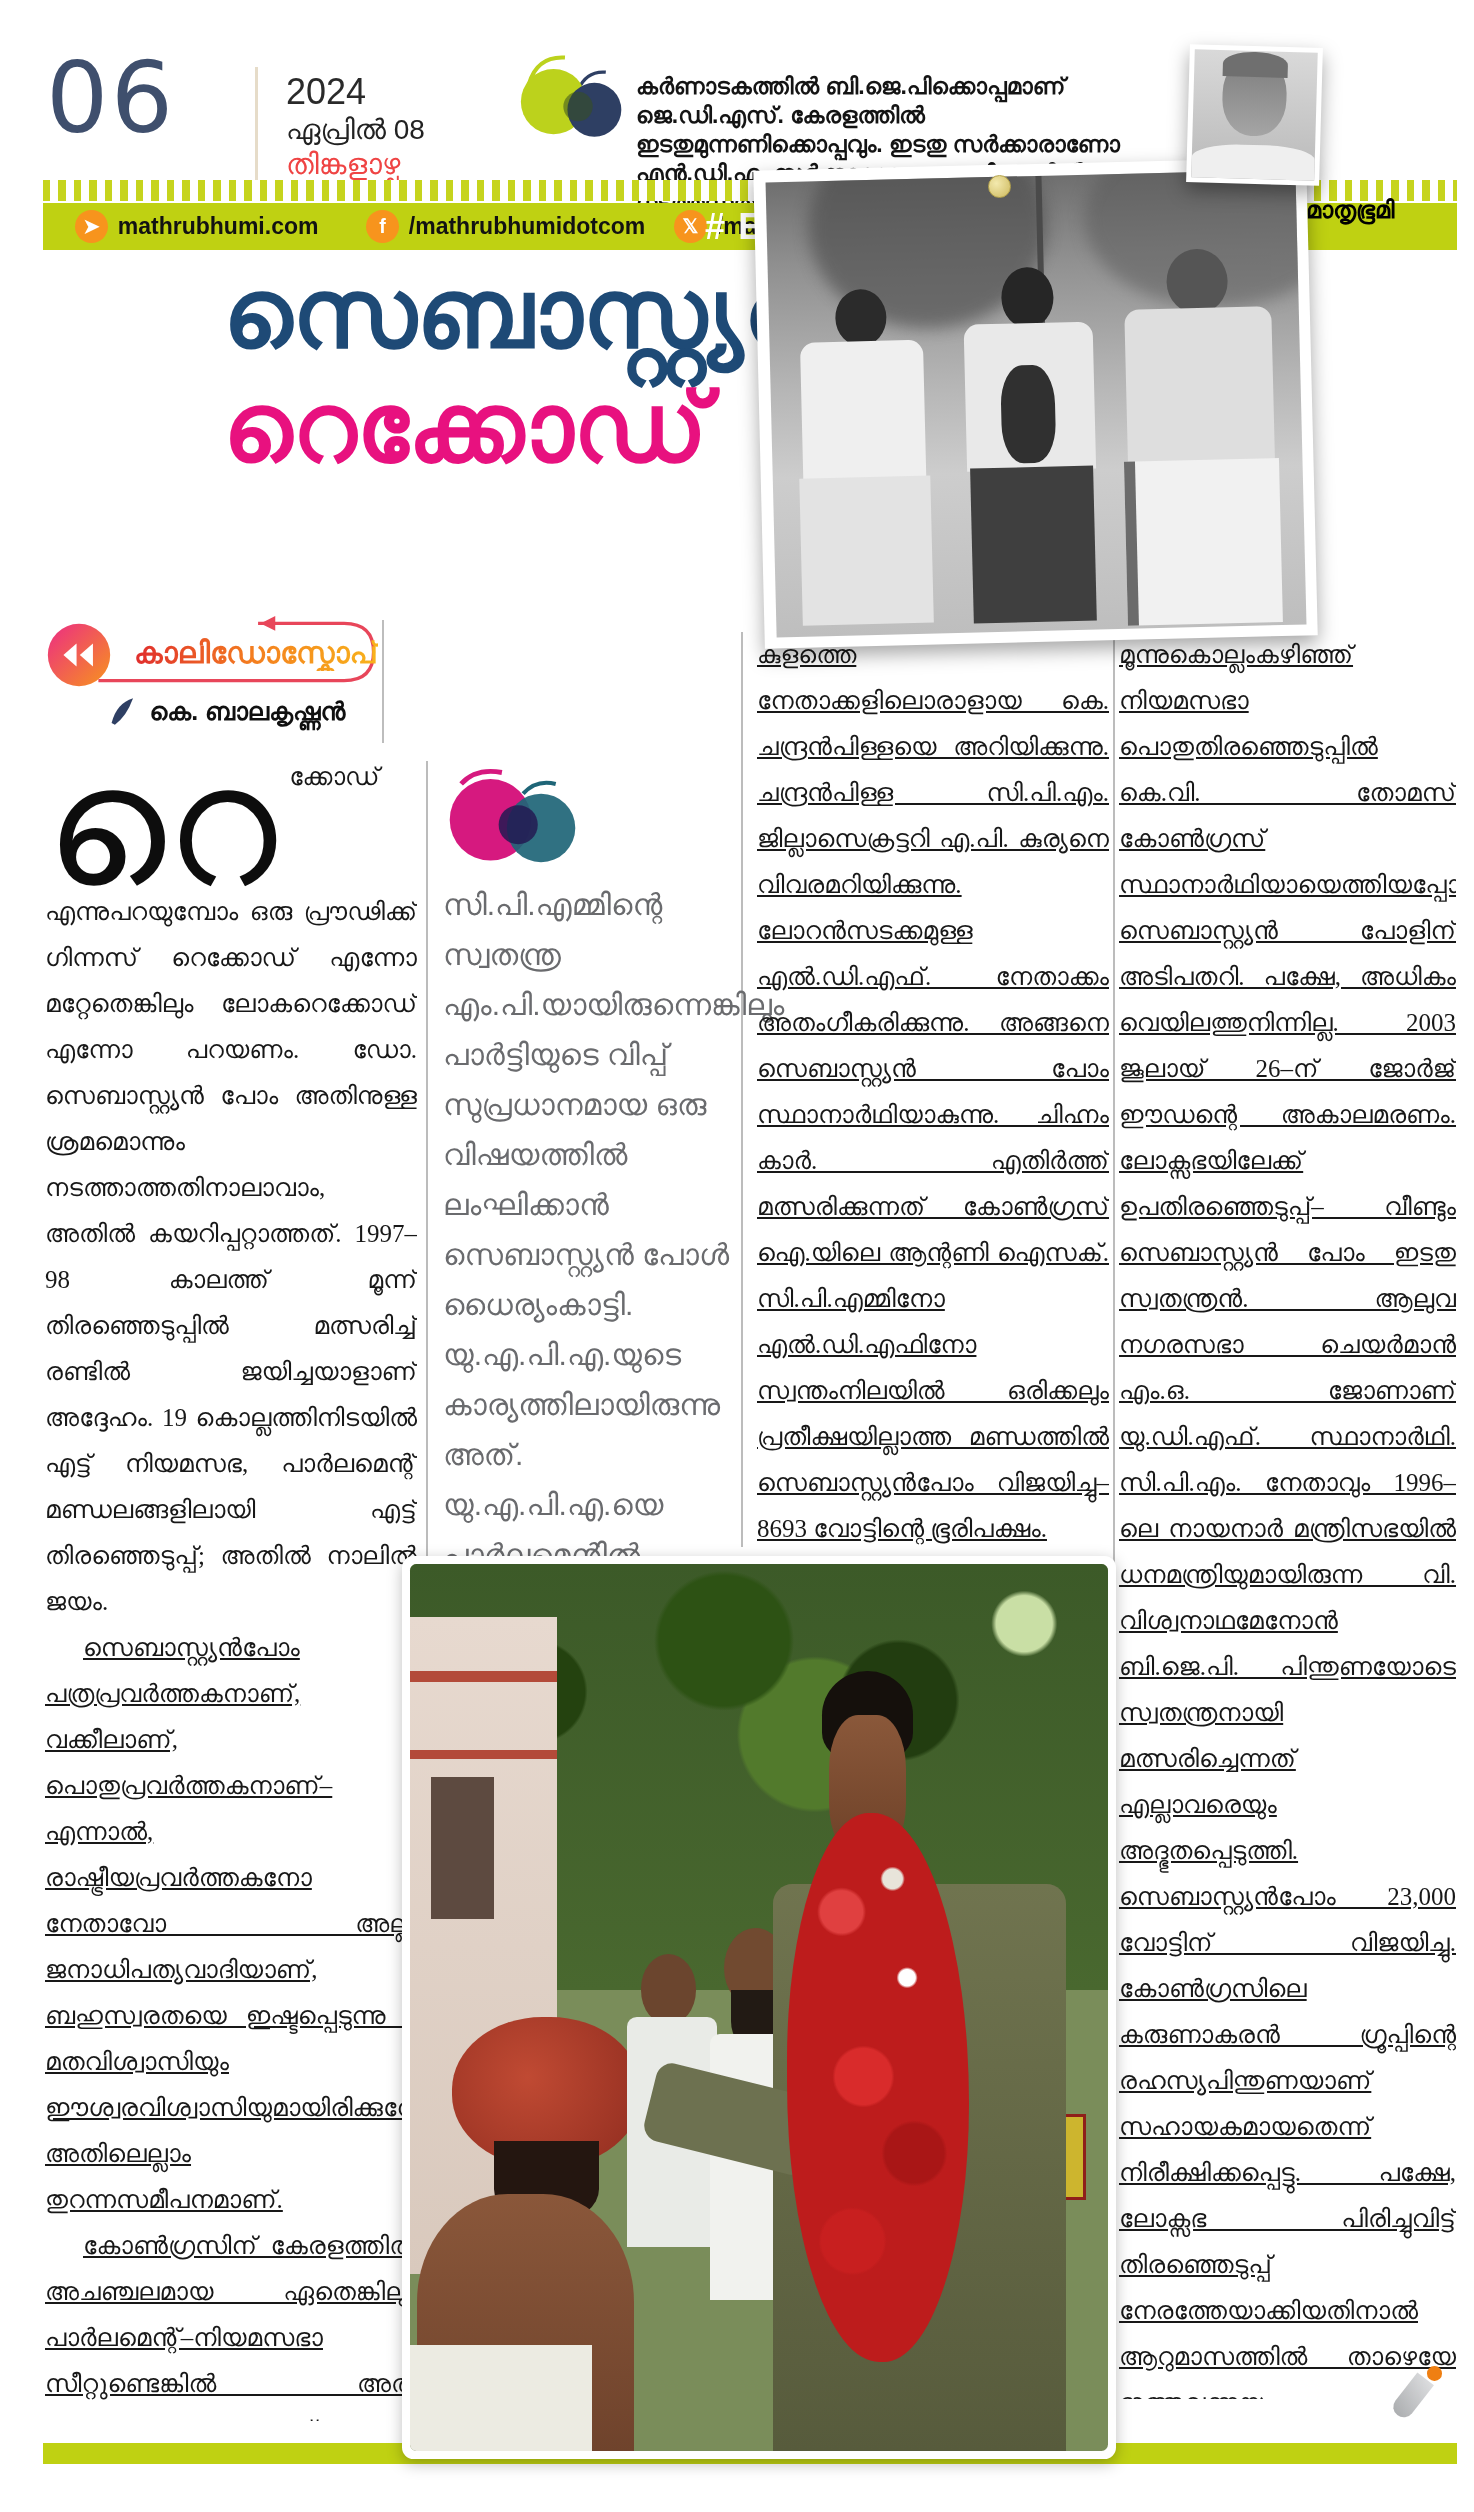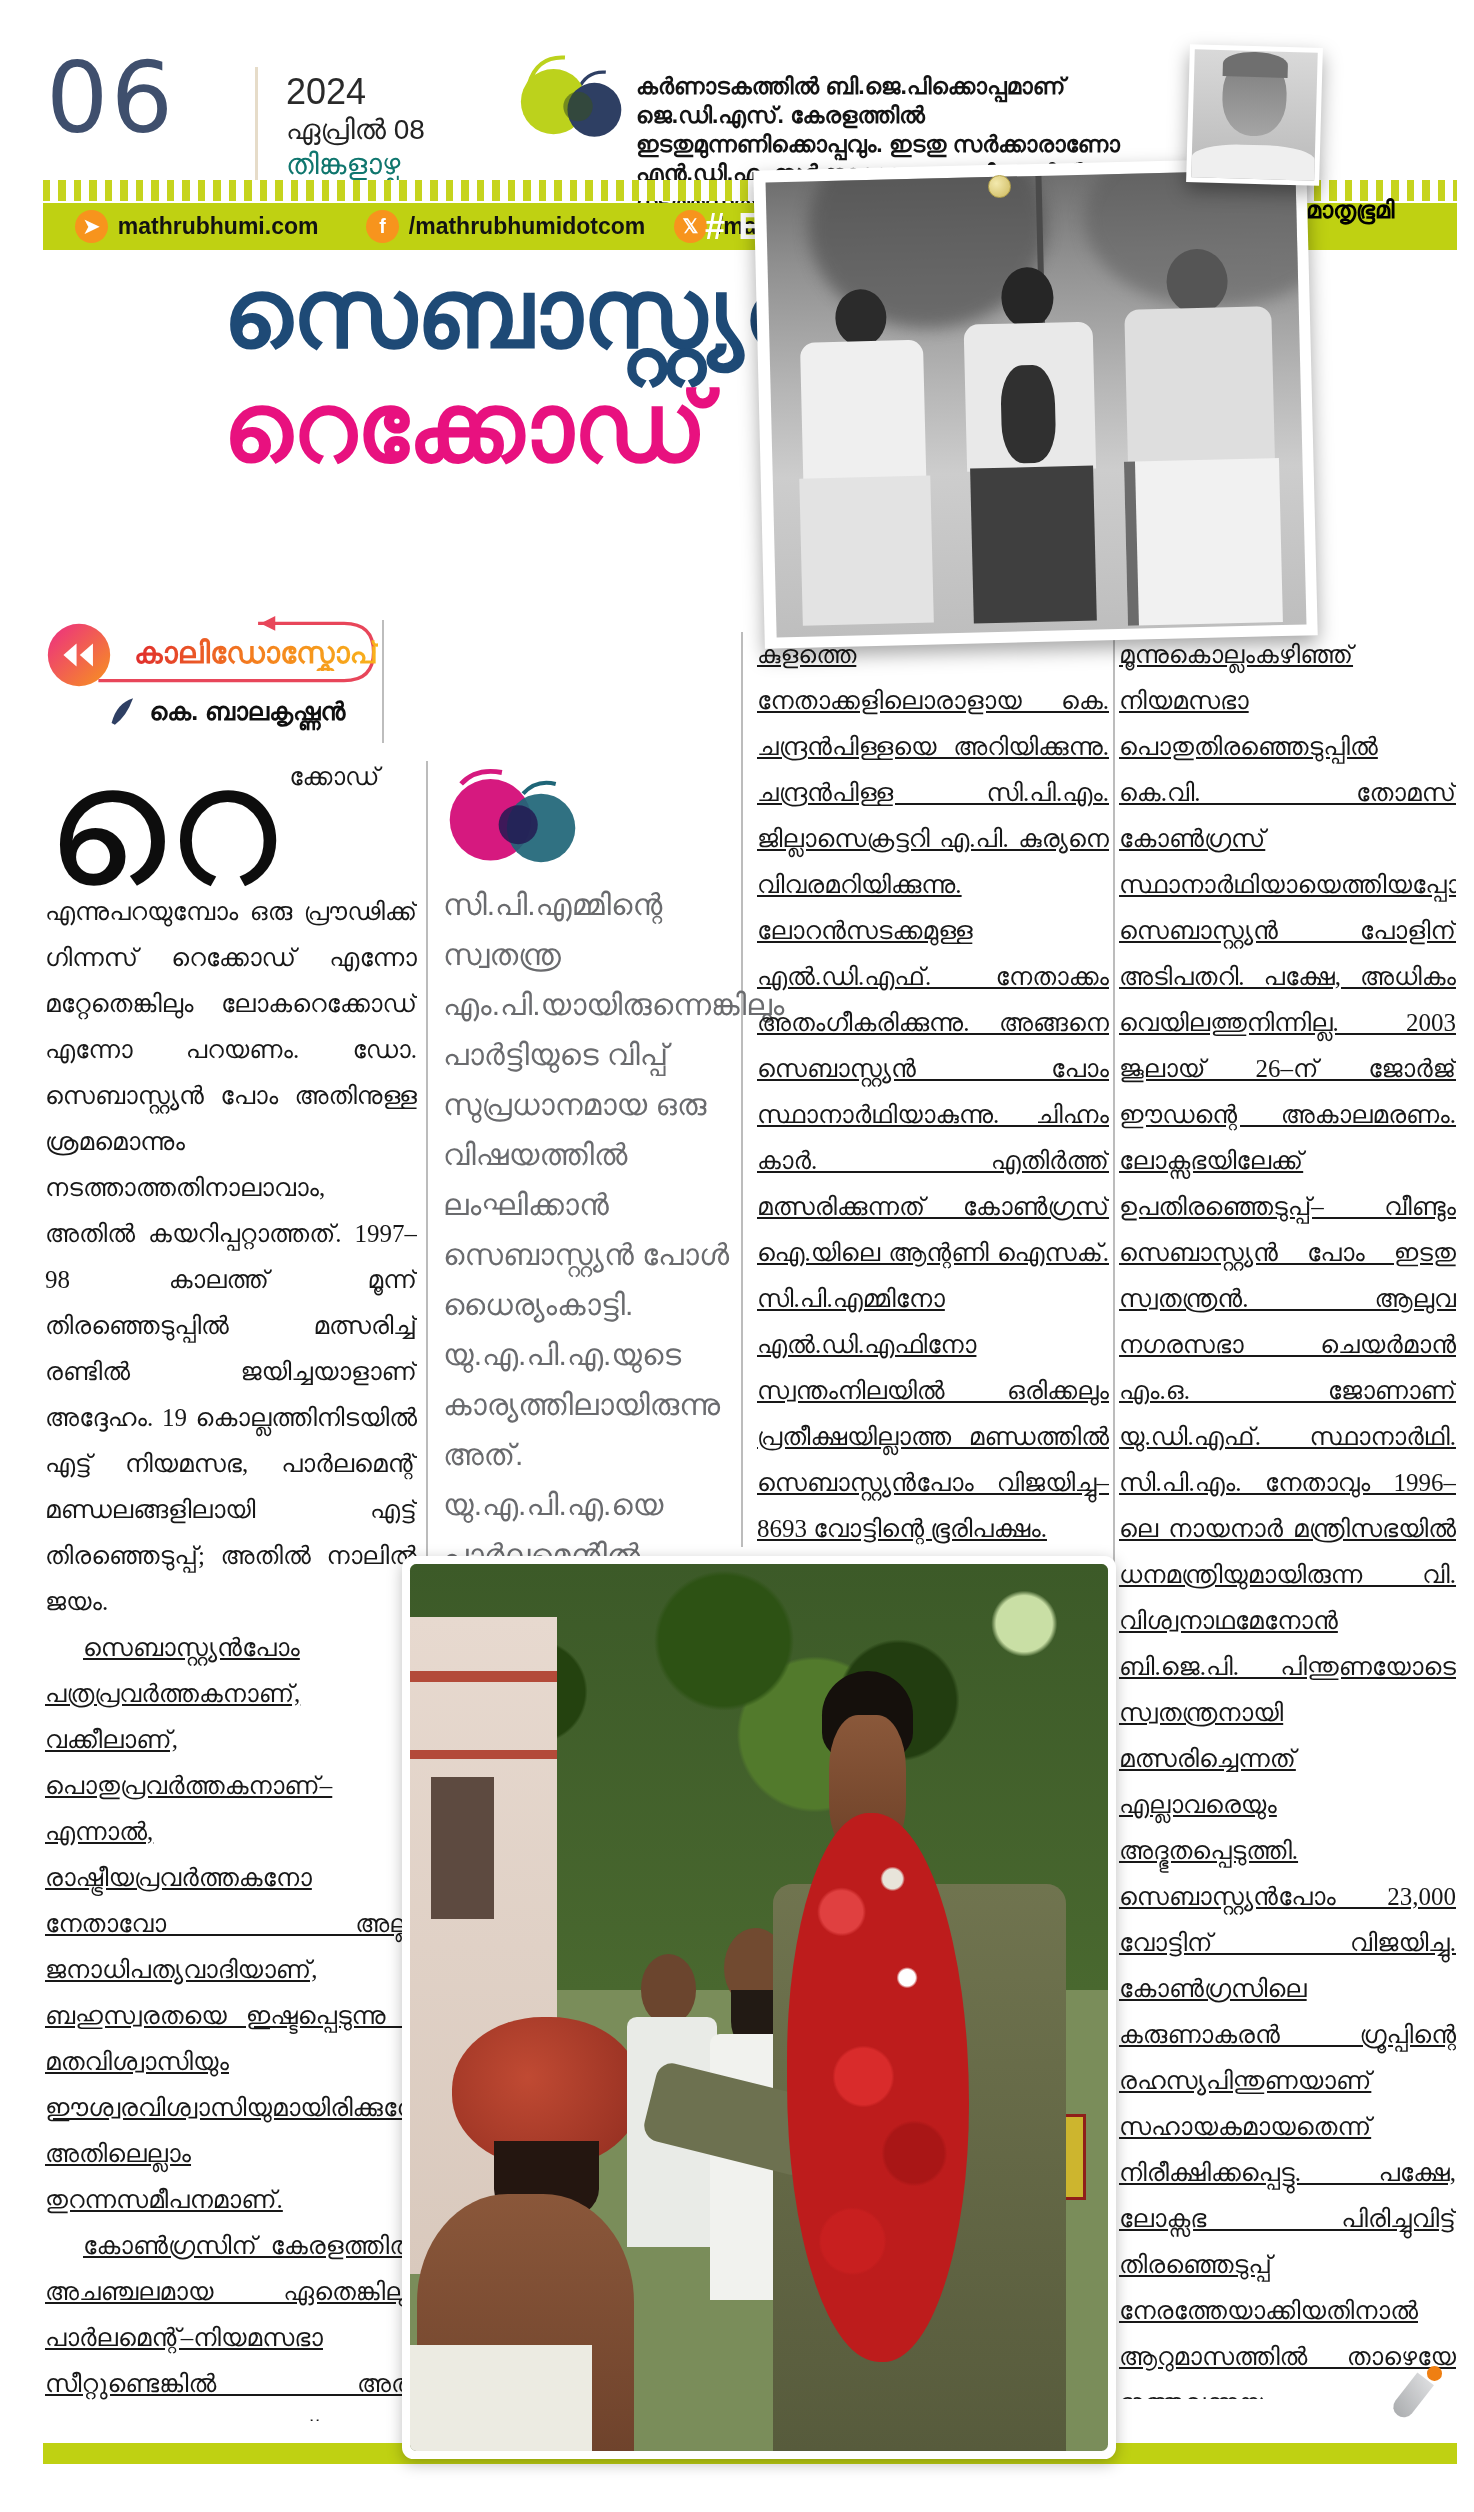--- a/index.html
+++ b/index.html
@@ -7,21 +7,21 @@
         font-family:"Liberation Sans",sans-serif;color:#161616;}
   .abs{position:absolute;}
 
   
   #pagenum{left:46px;top:49px;font-family:"DejaVu Sans",sans-serif;font-size:98px;
            line-height:1;color:#3f4f6d;letter-spacing:2.5px;font-weight:400;}
   #m-divider{left:255px;top:67px;width:3.3px;height:118px;background:#e6dcc9;}
   #dateblock{left:286px;top:70px;line-height:1.2;}
   #dateblock .y{font-size:36px;color:#2a2a2a;}
   #dateblock .d1{font-size:28px;color:#222;}
-  #dateblock .d2{font-size:29px;color:#0f766e;}
+  #dateblock .d2{font-size:29px;color:#ef4444;}
 
   .qsvg{left:514px;top:51px;}
   #top-quote{left:636px;top:72px;width:536px;font-size:23px;line-height:29px;font-weight:bold;color:#141414;}
   #top-quote-attr{left:636px;top:160px;width:536px;text-align:right;font-size:24px;font-weight:bold;color:#111;}
 
   
   #stripes{left:43px;top:180px;width:1414px;height:21px;
     background:repeating-linear-gradient(90deg,#c6d41d 0 7.4px,#ffffff 7.4px 15.5px);}
   #greenbar{left:43px;top:203px;width:1414px;height:47px;background:#bfd112;}
   .soc{top:209px;height:34px;display:flex;align-items:center;gap:9.8px;}

